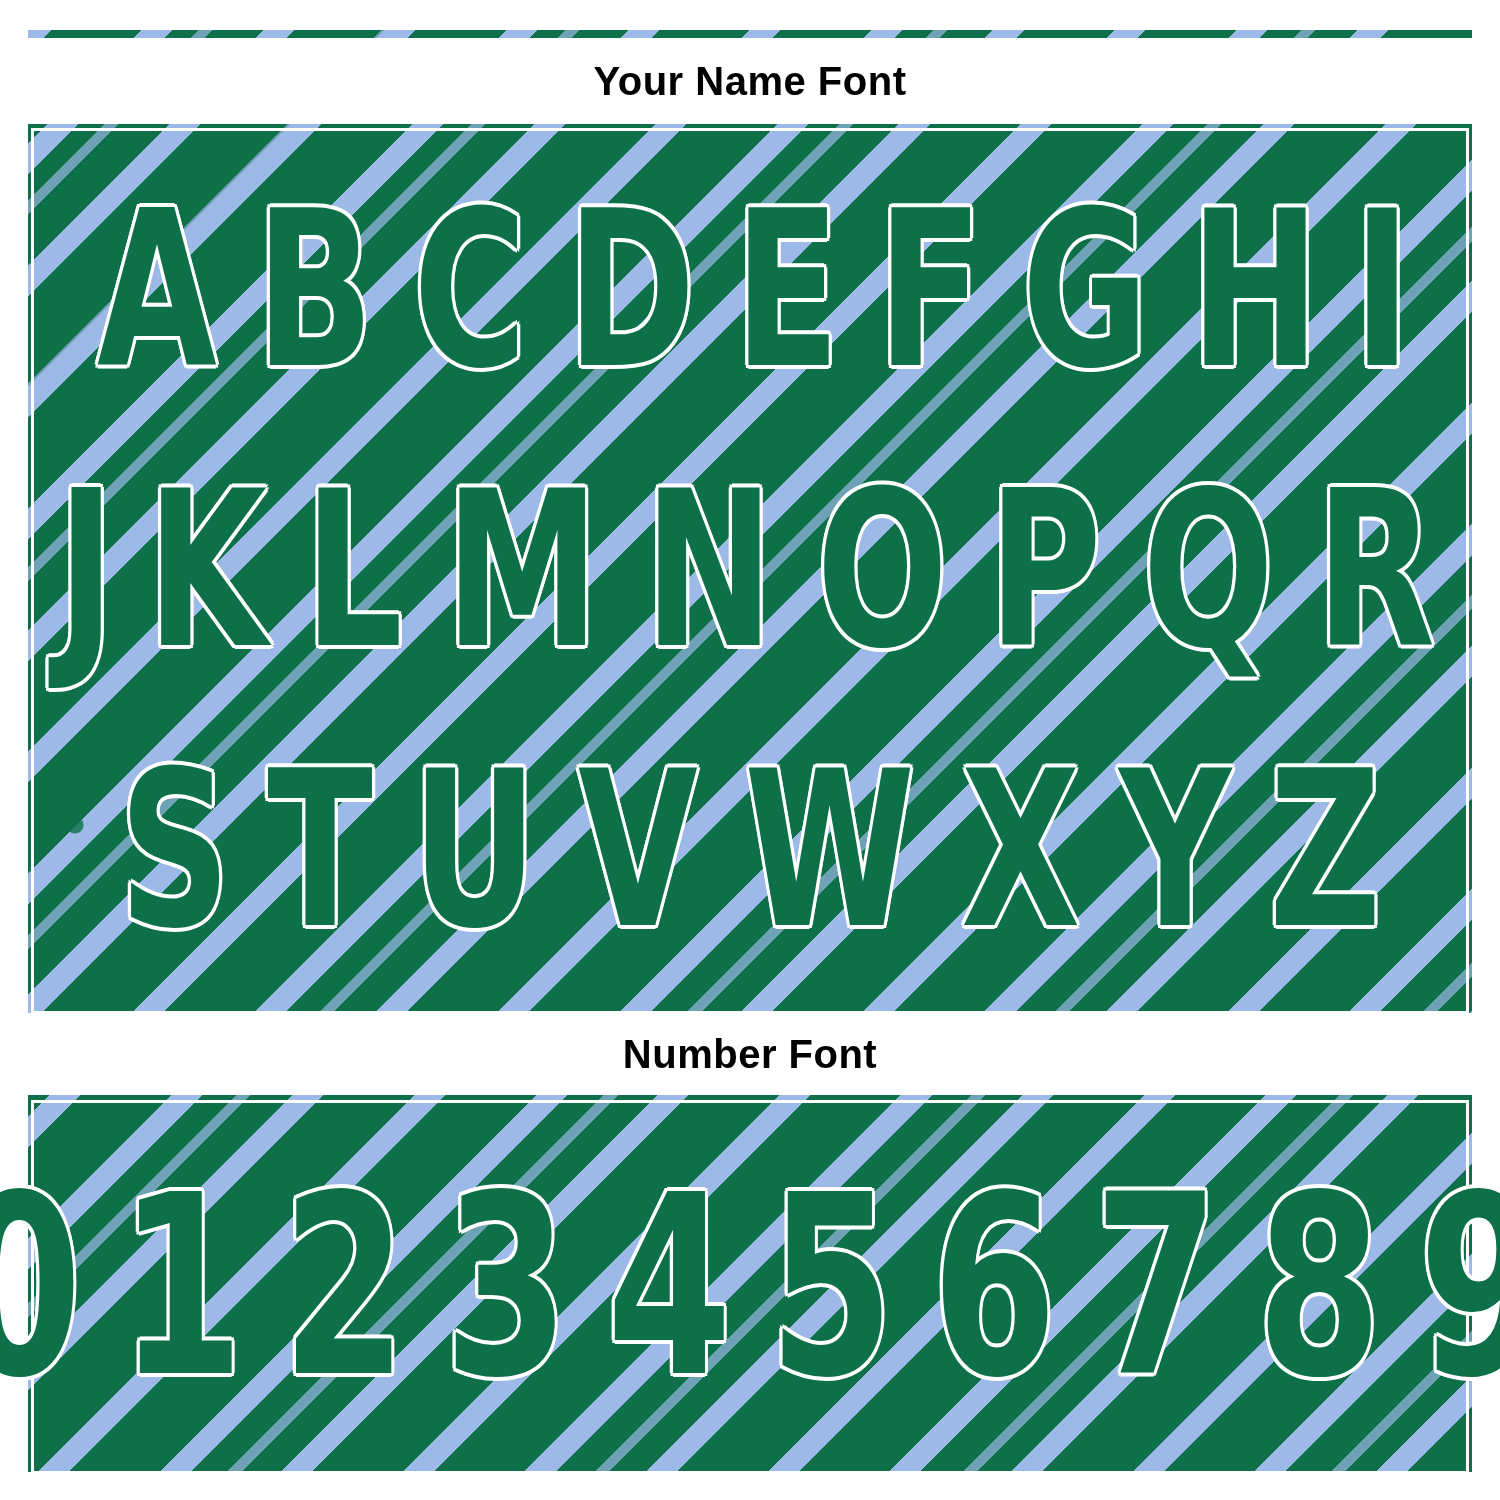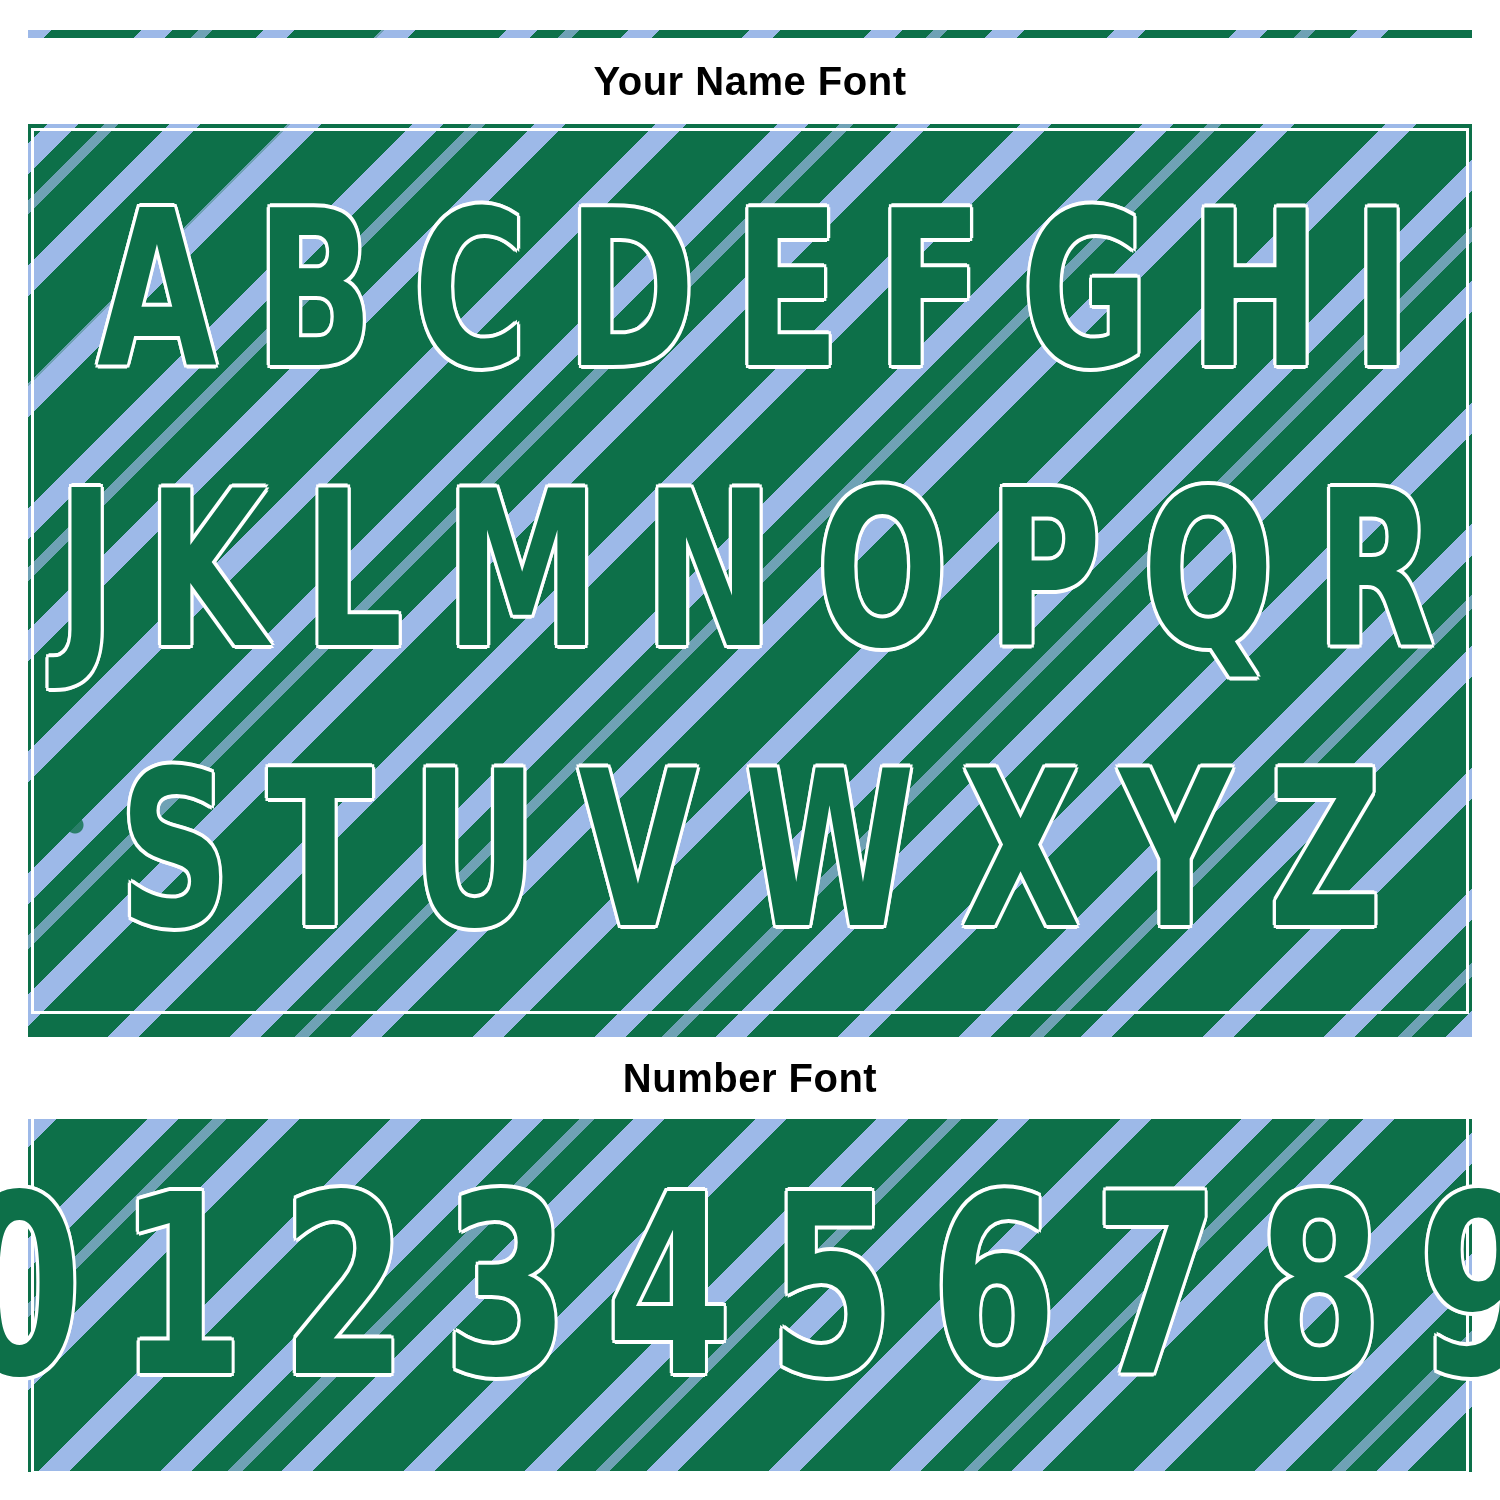--- a/index.html
+++ b/index.html
@@ -73,21 +73,21 @@
     width: 1444px;
     background: #ffffff;
     display: flex;
     align-items: center;
     justify-content: center;
     color: #000000;
     font-weight: bold;
     letter-spacing: 0.5px;
   }
   #band-name { top: 38px; height: 86px; font-size: 40px; }
-  #band-number { top: 1037px; height: 82px; font-size: 40px; }
+  #band-number { top: 1013px; height: 82px; font-size: 40px; }
 
   
   .panel-border {
     position: absolute;
     border: 3px solid #ffffff;
     pointer-events: none;
   }
   #letters-border { left: 31px; top: 128px; width: 1432px; height: 880px; }
   #numbers-border { left: 31px; top: 1100px; width: 1432px; height: 368px; }
 

